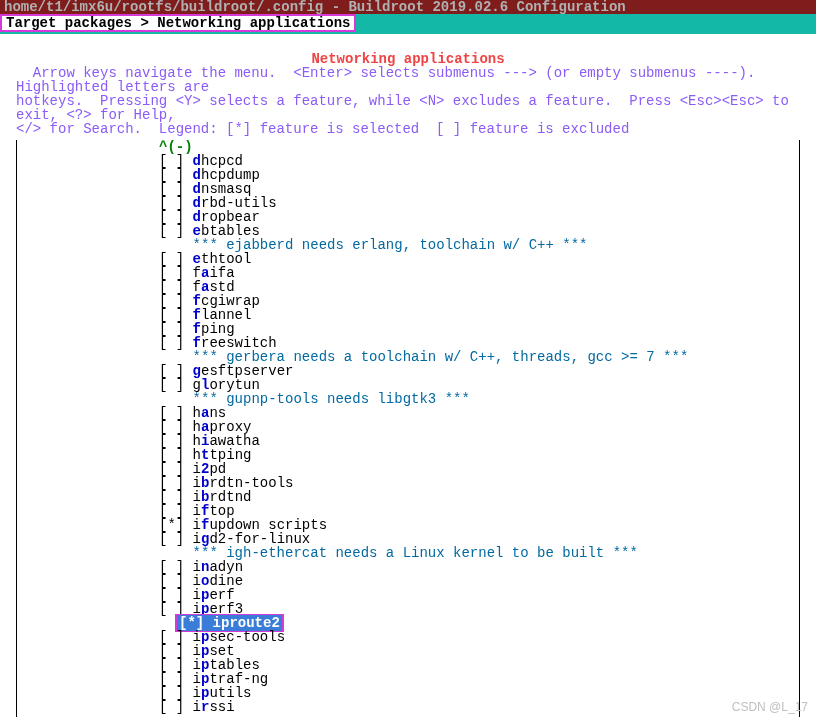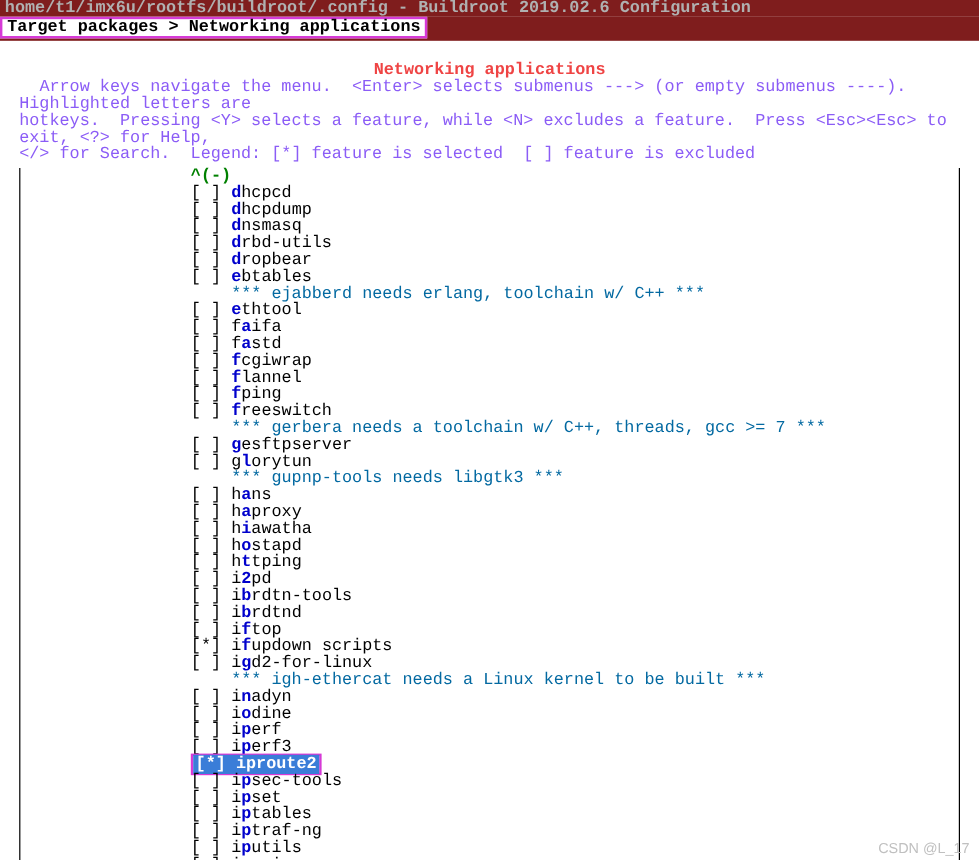--- a/index.html
+++ b/index.html
@@ -16,21 +16,21 @@
   }
   .topbar {
     background: #7f1d1d;
     color: #b0b0b0;
     width: 100%;
     padding: 0 4px;
     font-weight: bold;
     white-space: pre;
   }
   .breadcrumb-row {
-    background: #7f1d1d;
+    background: #14b8a6;
     width: 100%;
     padding: 0 2px 2px 0;
   }
   .breadcrumb-box {
     display: inline-block;
     border: 2px solid #d63ad6;
     background: #ffffff;
     color: #000000;
     padding: 0 4px;
     font-weight: bold;
@@ -65,21 +65,21 @@
   .item-row {
     white-space: pre;
     color: #000000;
   }
   .item-row .cb { color:#000; }
   .item-row .hl { color:#0000cc; font-weight: bold; }
   .item-row.info { color:#0369a1; }
   .selected-wrap {
     display: inline-block;
     border: 2px solid #d63ad6;
-    margin: -2px 0;
+    margin: -2px 16px;
   }
   .selected-inner {
     background: #3a7dd8;
     color: #ffffff;
     font-weight: bold;
     white-space: pre;
     padding: 0 2px;
   }
   .watermark {
     position: absolute;
@@ -121,21 +121,20 @@
       <div class="item-row"><span class="cb">[ ] </span><span></span><span class="hl">f</span><span>lannel</span></div>
       <div class="item-row"><span class="cb">[ ] </span><span></span><span class="hl">f</span><span>ping</span></div>
       <div class="item-row"><span class="cb">[ ] </span><span></span><span class="hl">f</span><span>reeswitch</span></div>
       <div class="item-row info">    *** gerbera needs a toolchain w/ C++, threads, gcc &gt;= 7 ***</div>
       <div class="item-row"><span class="cb">[ ] </span><span></span><span class="hl">g</span><span>esftpserver</span></div>
       <div class="item-row"><span class="cb">[ ] </span><span>g</span><span class="hl">l</span><span>orytun</span></div>
       <div class="item-row info">    *** gupnp-tools needs libgtk3 ***</div>
       <div class="item-row"><span class="cb">[ ] </span><span>h</span><span class="hl">a</span><span>ns</span></div>
       <div class="item-row"><span class="cb">[ ] </span><span>h</span><span class="hl">a</span><span>proxy</span></div>
       <div class="item-row"><span class="cb">[ ] </span><span>h</span><span class="hl">i</span><span>awatha</span></div>
-      <div class="item-row"><span class="cb">[ ] </span><span>h</span><span class="hl">o</span><span>stapd</span></div>
       <div class="item-row"><span class="cb">[ ] </span><span>h</span><span class="hl">t</span><span>tping</span></div>
       <div class="item-row"><span class="cb">[ ] </span><span>i</span><span class="hl">2</span><span>pd</span></div>
       <div class="item-row"><span class="cb">[ ] </span><span>i</span><span class="hl">b</span><span>rdtn-tools</span></div>
       <div class="item-row"><span class="cb">[ ] </span><span>i</span><span class="hl">b</span><span>rdtnd</span></div>
       <div class="item-row"><span class="cb">[ ] </span><span>i</span><span class="hl">f</span><span>top</span></div>
       <div class="item-row"><span class="cb">[*] </span><span>i</span><span class="hl">f</span><span>updown scripts</span></div>
       <div class="item-row"><span class="cb">[ ] </span><span>i</span><span class="hl">g</span><span>d2-for-linux</span></div>
       <div class="item-row info">    *** igh-ethercat needs a Linux kernel to be built ***</div>
       <div class="item-row"><span class="cb">[ ] </span><span>i</span><span class="hl">n</span><span>adyn</span></div>
       <div class="item-row"><span class="cb">[ ] </span><span>i</span><span class="hl">o</span><span>dine</span></div>

